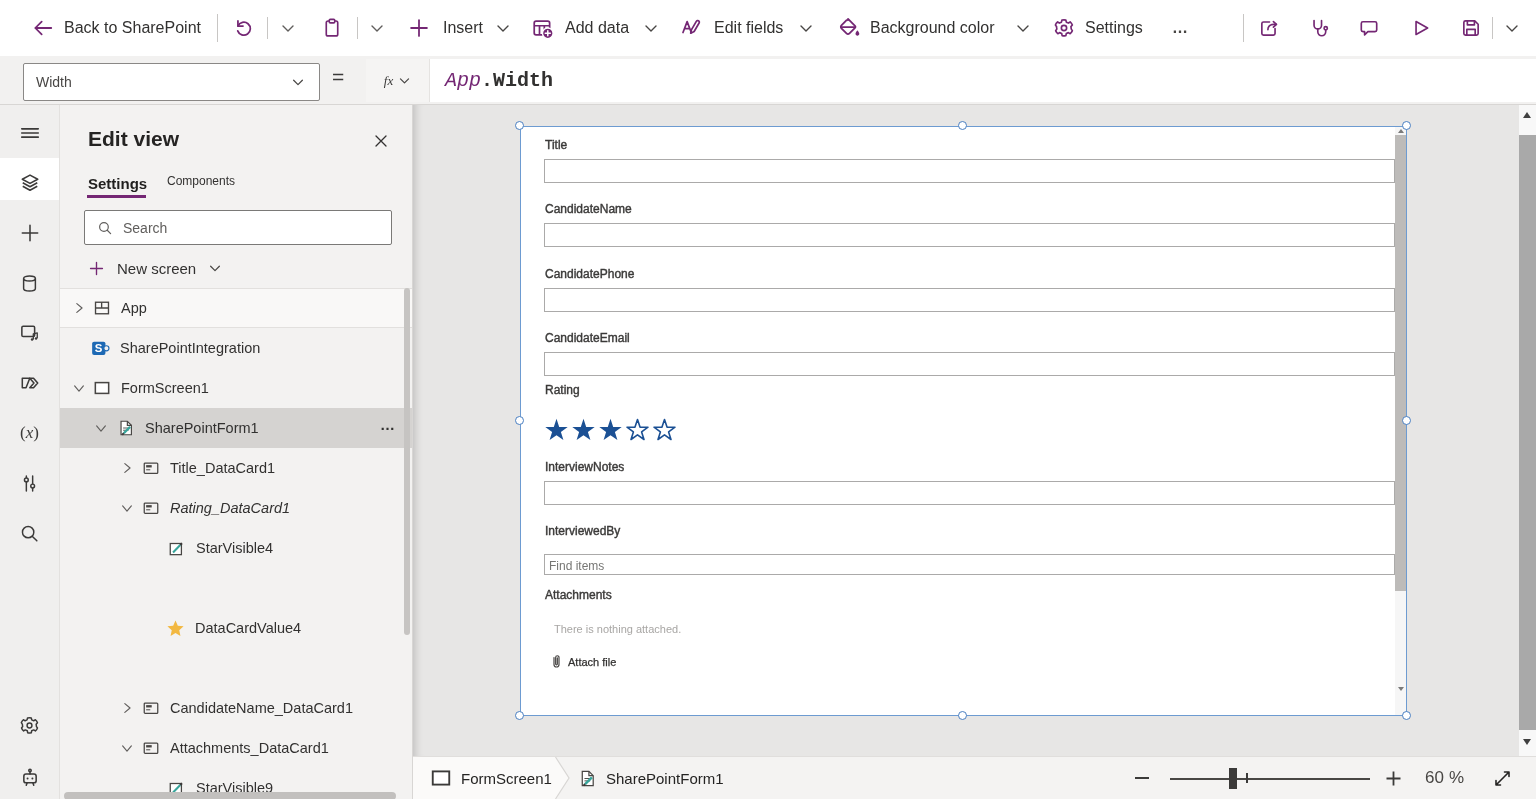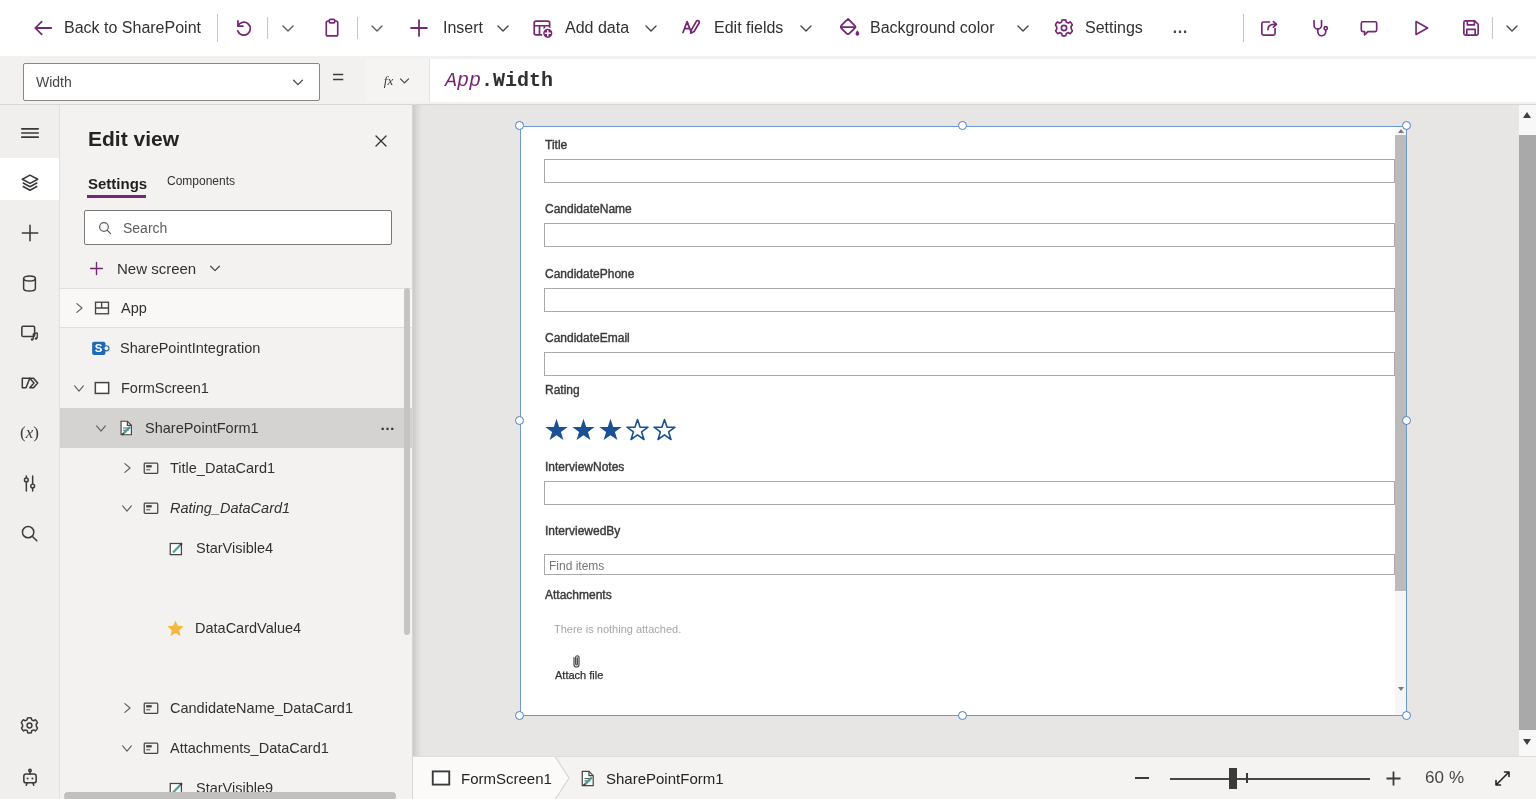--- a/index.html
+++ b/index.html
@@ -427,21 +427,21 @@
         </g>
     </svg>
     <div class="field-label" style="top:333px;">InterviewNotes</div>
     <div class="field-input" style="top:354px;"></div>
     <div class="field-label" style="top:397px;">InterviewedBy</div>
     <div class="field-input" style="top:421px; height:21px;margin-top:6px;">
         <span style="position:absolute; left:4px; top:4px; font-size:12px; font-weight:normal; color:#767674;">Find items</span>
       </div>
     <div class="field-label" style="top:461px;">Attachments</div>
     <div class="abs" style="left:33px; top:496px; font-size:11px; color:#a8a6a4;">There is nothing attached.</div>
-    <div class="abs" style="left:29px; top:527px; display:flex; align-items:center;flex-direction:column;">
+    <div class="abs" style="left:29px; top:527px; display:flex; align-items:center;">
       <svg width="13" height="15" viewBox="0 0 14 16" fill="none" stroke="#484644" stroke-width="1.3" stroke-linecap="round">
           <path d="M4.3 3.8v7.4a2.7 2.7 0 0 0 5.4 0V3.6a1.8 1.8 0 0 0-3.6 0v7.2a.9.9 0 0 0 1.8 0V4.2"></path>
         </svg>
       <span style="margin-left:5px; font-size:11px; color:#323130; -webkit-text-stroke:0.25px #323130;">Attach file</span>
     </div>
 
     <div class="abs" style="left:874px; top:0; width:11px; height:588px; background:#f6f6f6;">
       <div class="abs" style="left:2.5px; top:2px; width:0; height:0; border-left:3px solid transparent; border-right:3px solid transparent; border-bottom:4px solid #7a7a7a;"></div>
       <div class="abs" style="left:0; top:8px; width:11px; height:456px; background:#bdbbb9;"></div>
       <div class="abs" style="left:2.5px; top:560px; width:0; height:0; border-left:3px solid transparent; border-right:3px solid transparent; border-top:4px solid #7a7a7a;"></div>

